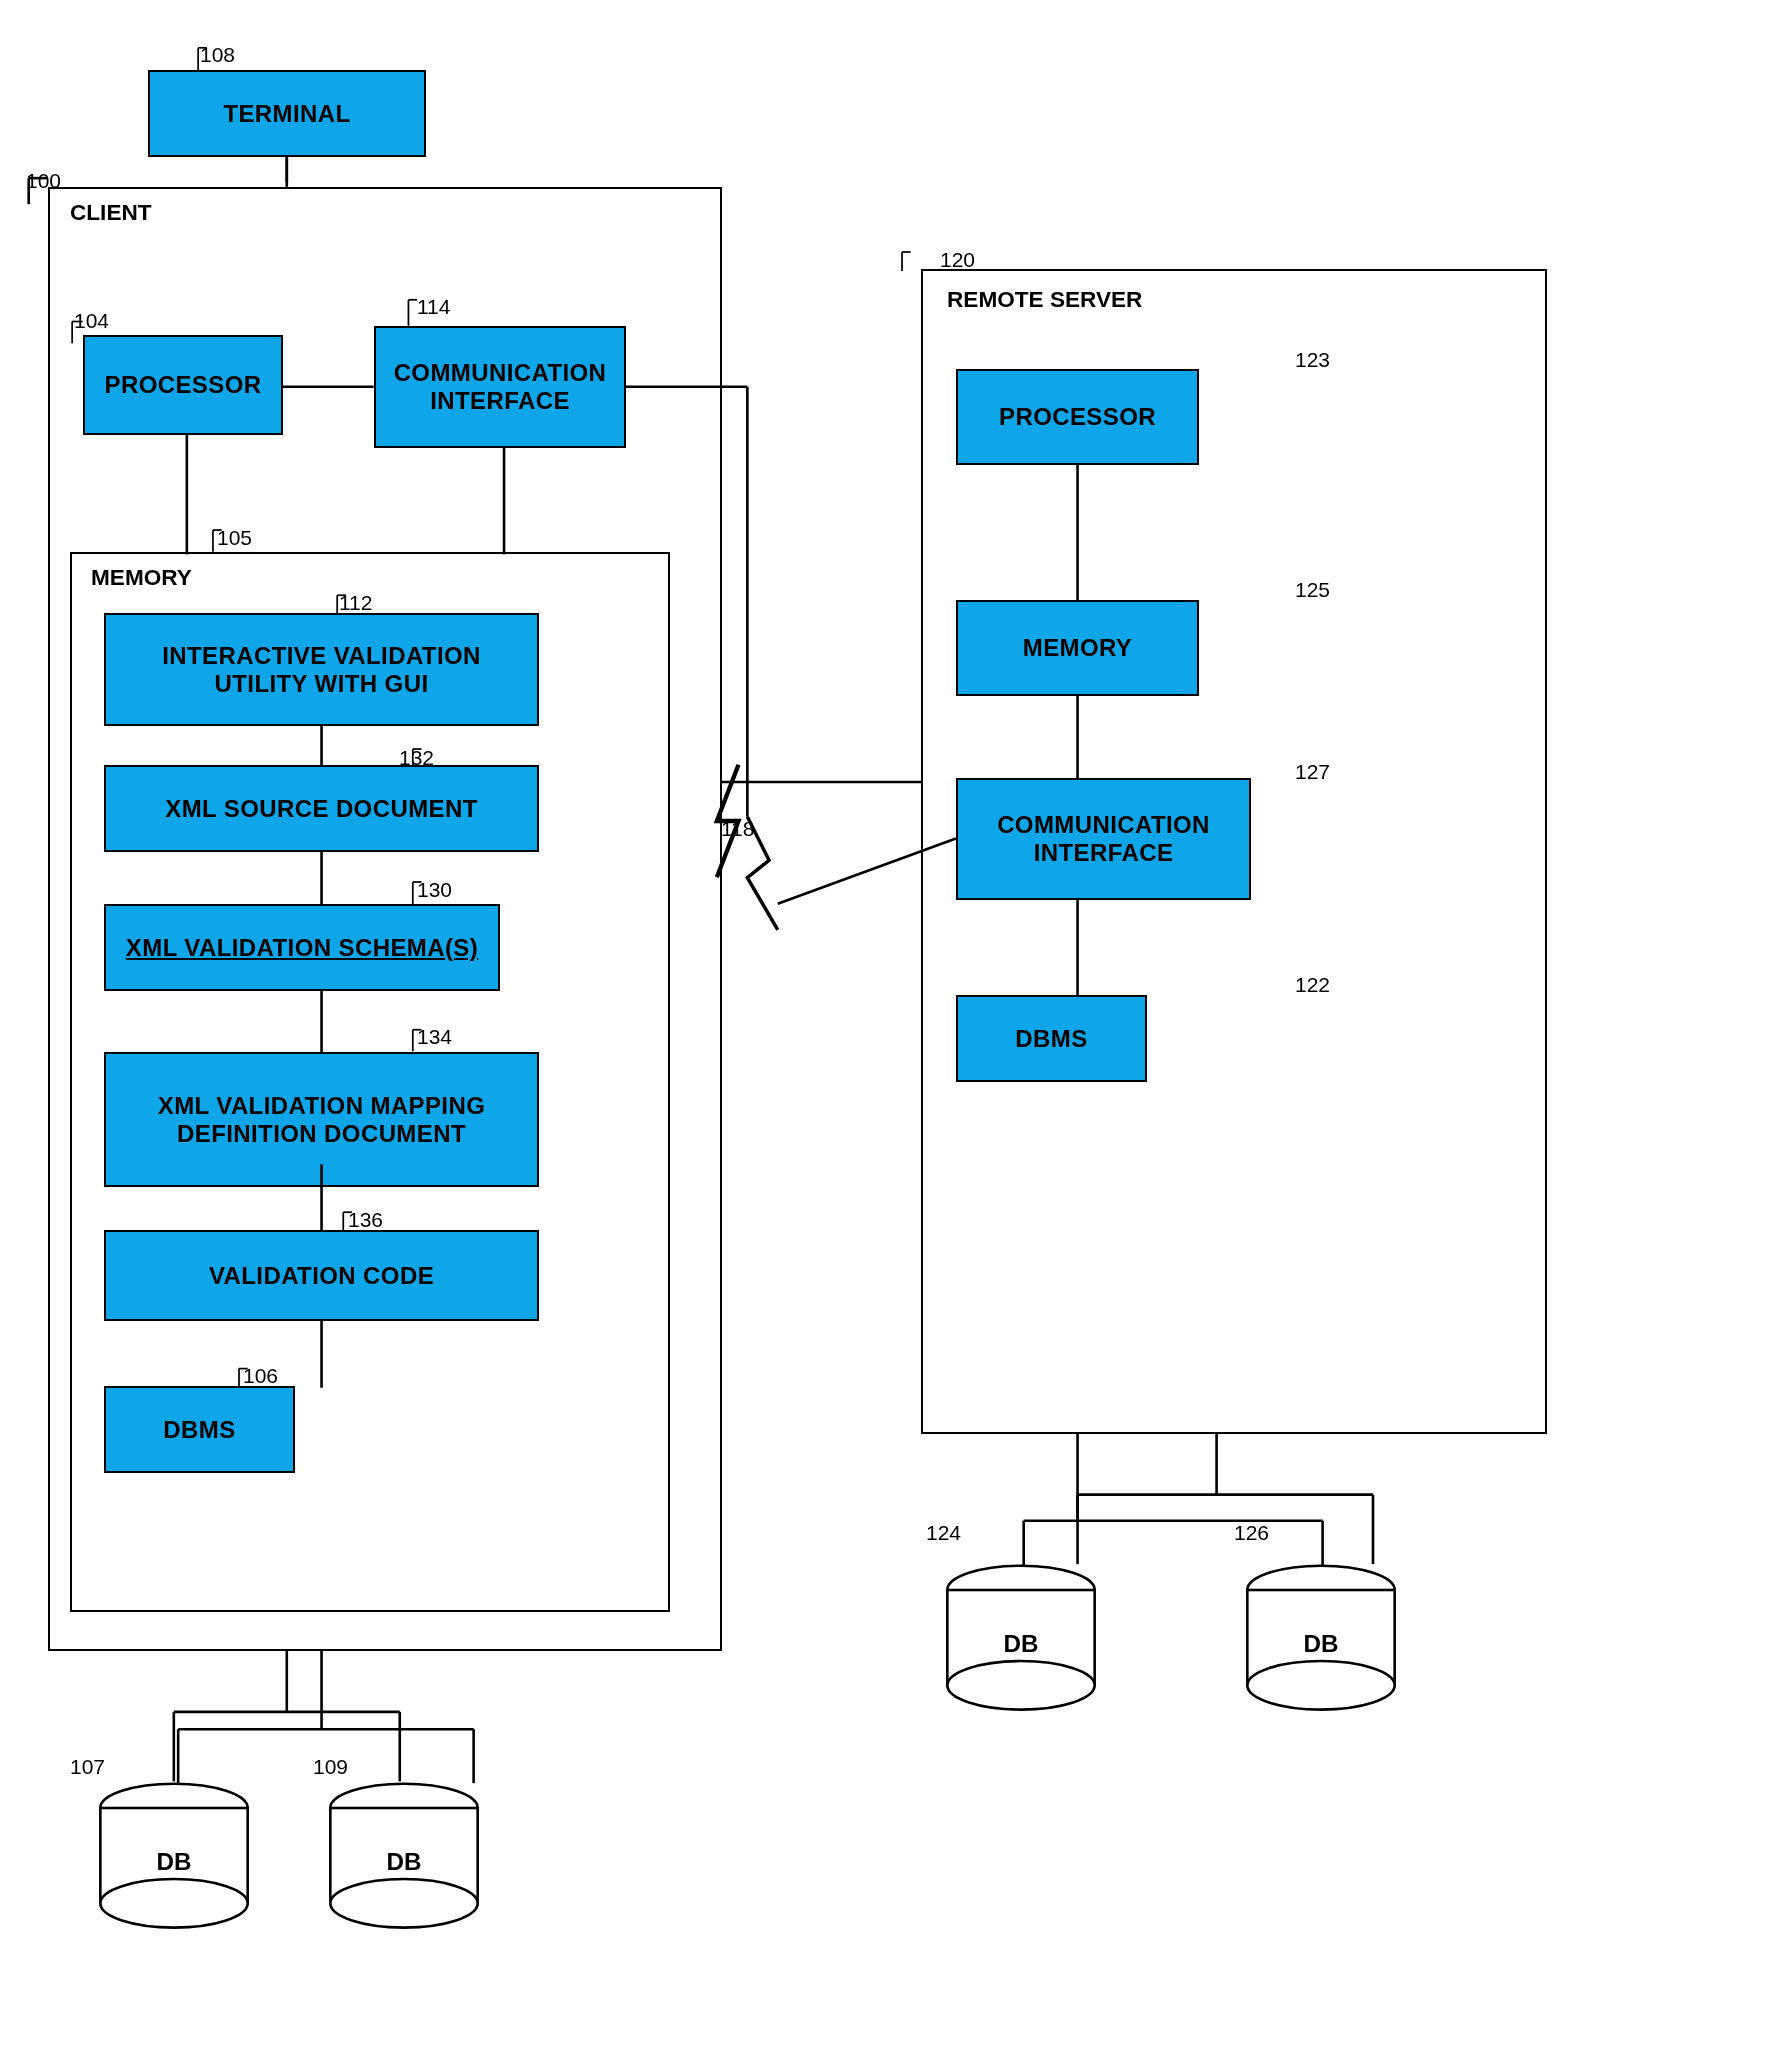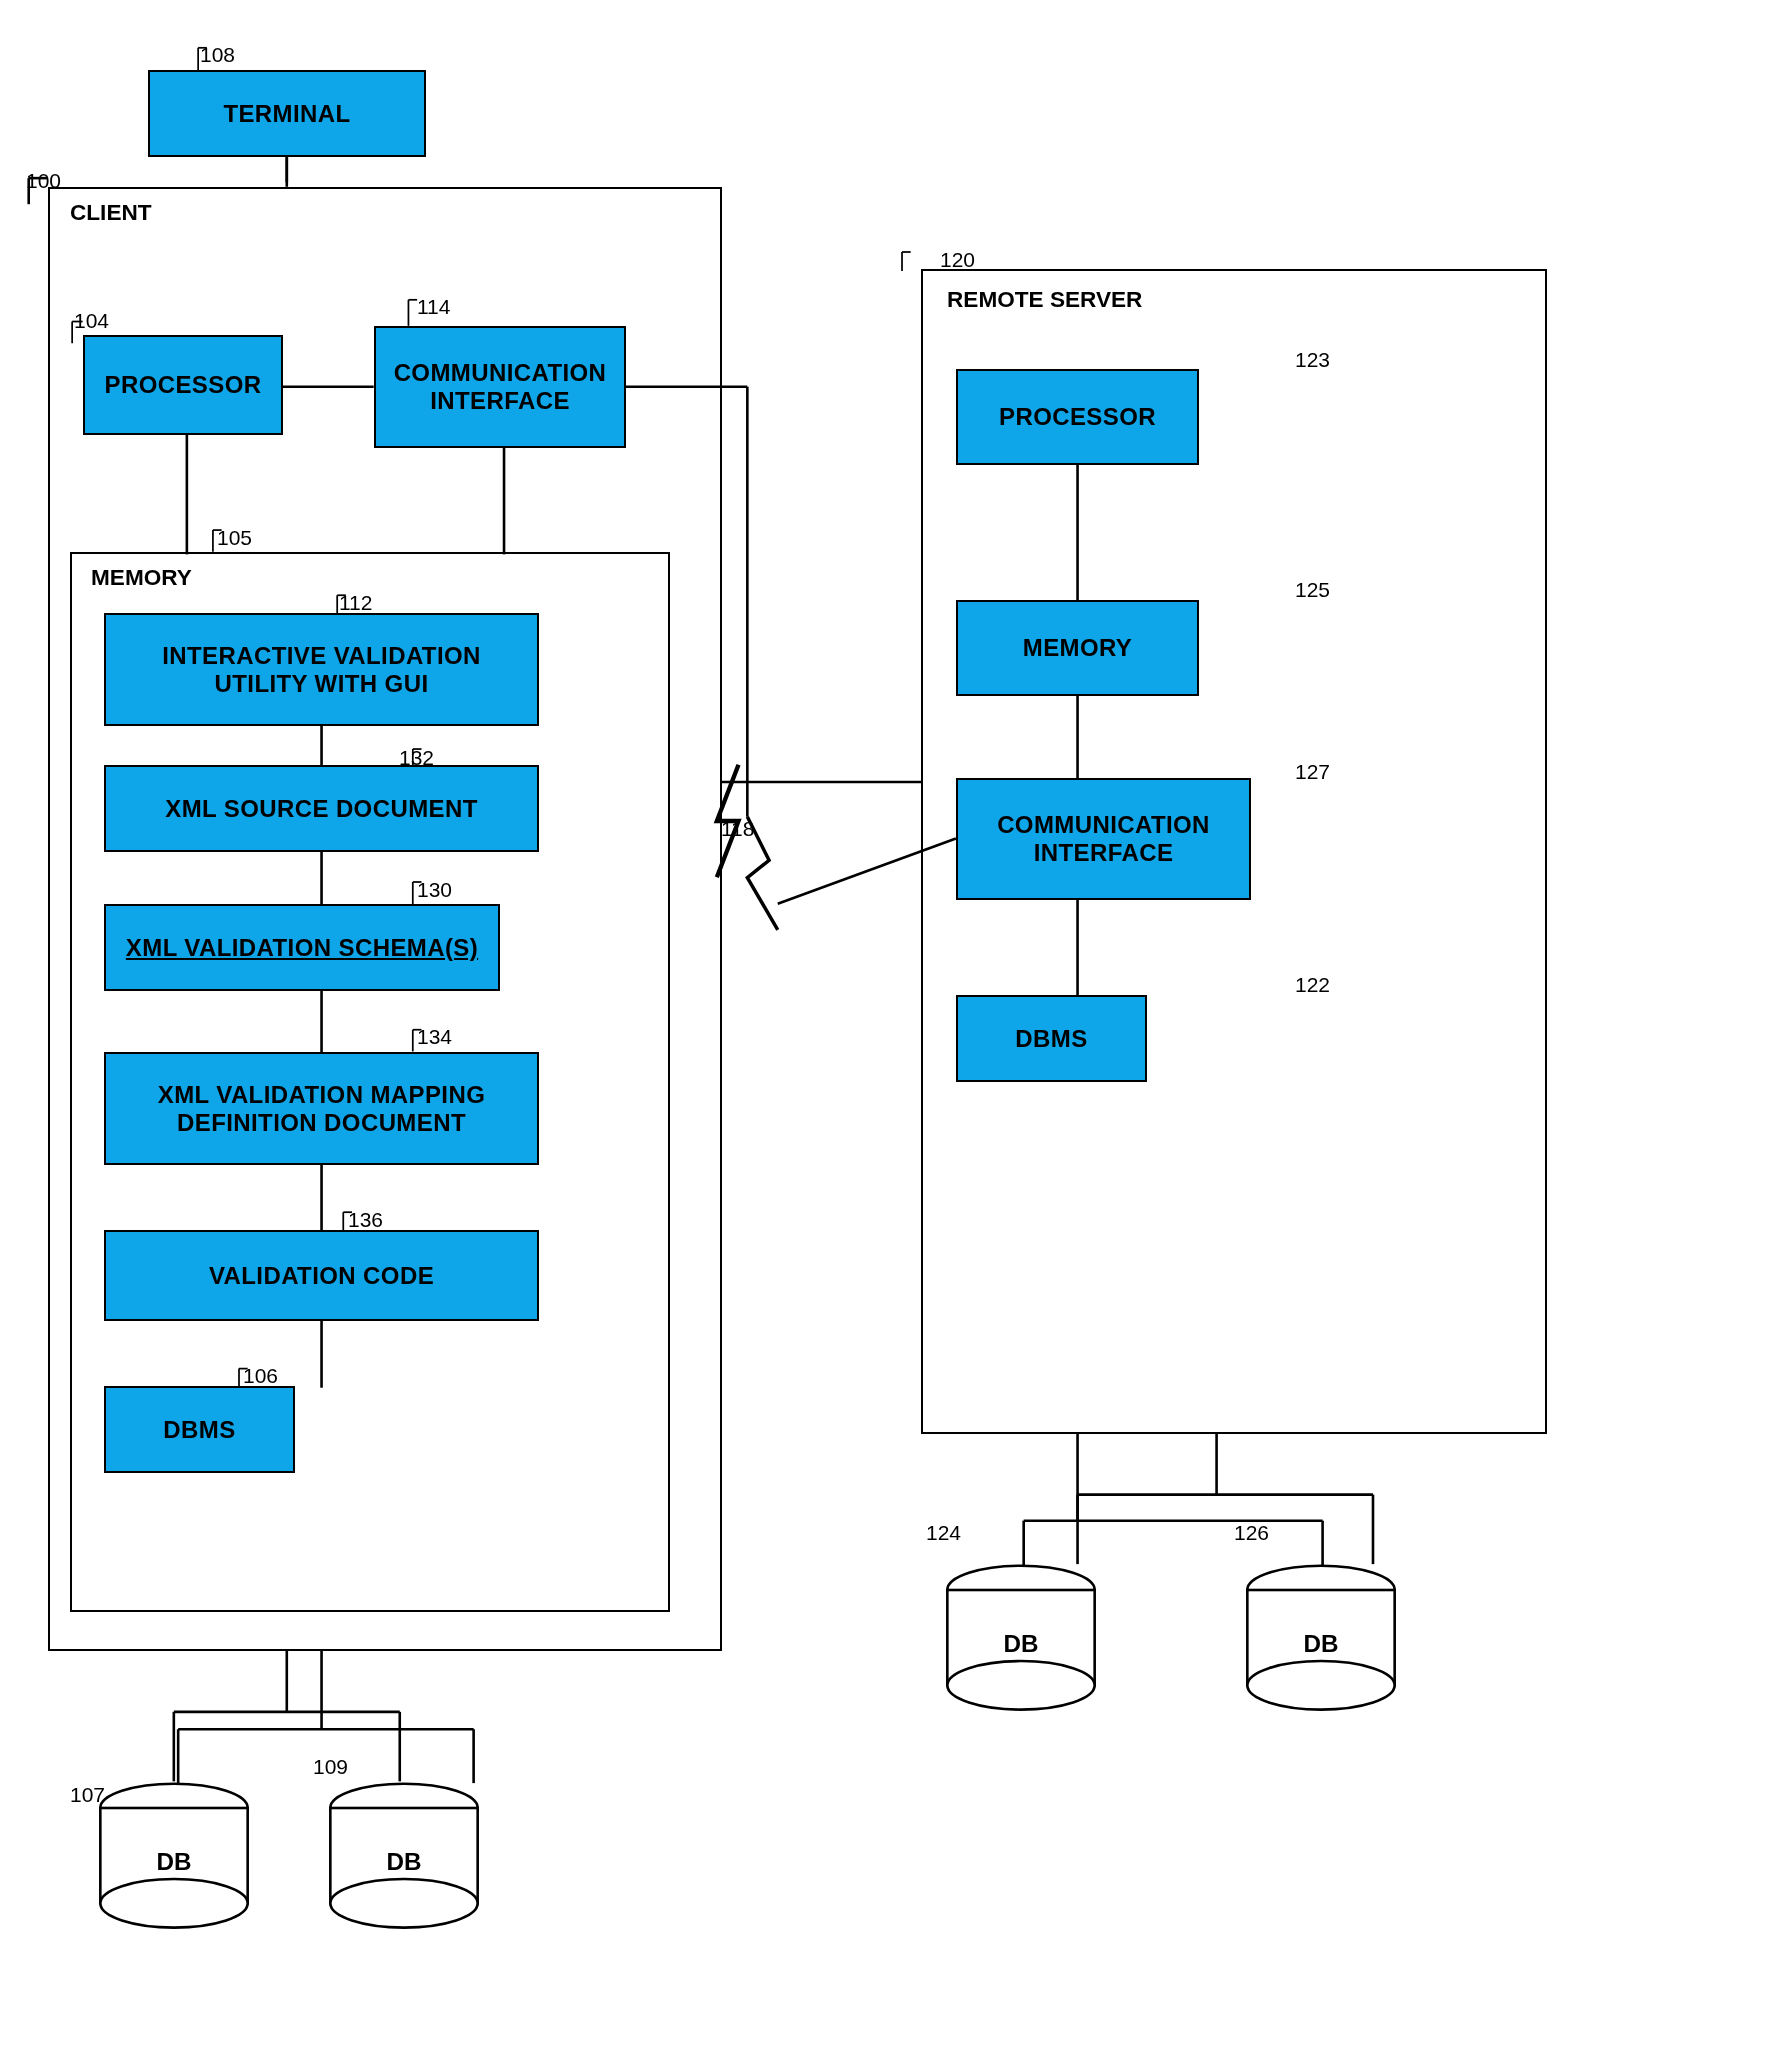--- a/index.html
+++ b/index.html
@@ -151,38 +151,38 @@
   </div>
 
   <div class="label-small" style="left: 417px; top: 878px;">130</div>
 
   <div class="box" style="left: 104px; top: 904px; width: 396px; height: 87px; text-decoration: underline;">
     <span>XML VALIDATION SCHEMA(S)</span>
   </div>
 
   <div class="label-small" style="left: 417px; top: 1025px;">134</div>
 
-  <div class="box" style="left: 104px; top: 1052px; width: 435px; height: 113px;">
+  <div class="box" style="left: 104px; top: 1052px; width: 435px; height: 135px;">
     <span style="white-space:pre-line;">XML VALIDATION MAPPING
 DEFINITION DOCUMENT</span>
   </div>
 
   <div class="label-small" style="left: 348px; top: 1208px;">136</div>
 
   <div class="box" style="left: 104px; top: 1230px; width: 435px; height: 91px;">
     <span>VALIDATION CODE</span>
   </div>
 
   <div class="label-small" style="left: 243px; top: 1364px;">106</div>
 
   <div class="box" style="left: 104px; top: 1386px; width: 191px; height: 87px;">
     <span>DBMS</span>
   </div>
 
-  <div class="label-small" style="left: 70px; top: 1755px; margin-top: 28px;">107</div>
+  <div class="label-small" style="left: 70px; top: 1755px;">107</div>
 
   <svg style="position:absolute; left:87px; top:1782px;" width="174" height="156" viewBox="0 0 200 180">
     <ellipse cx="100" cy="30" rx="85" ry="28" fill="#fff" stroke="#000" stroke-width="3"></ellipse>
     <rect x="15" y="30" width="170" height="110" fill="#fff" stroke="#000" stroke-width="3"></rect>
     <ellipse cx="100" cy="140" rx="85" ry="28" fill="#fff" stroke="#000" stroke-width="3"></ellipse>
     <text x="100" y="102" text-anchor="middle" font-size="28" font-weight="bold">DB</text>
   </svg>
 
   <div class="label-small" style="left: 313px; top: 1755px;">109</div>
 

